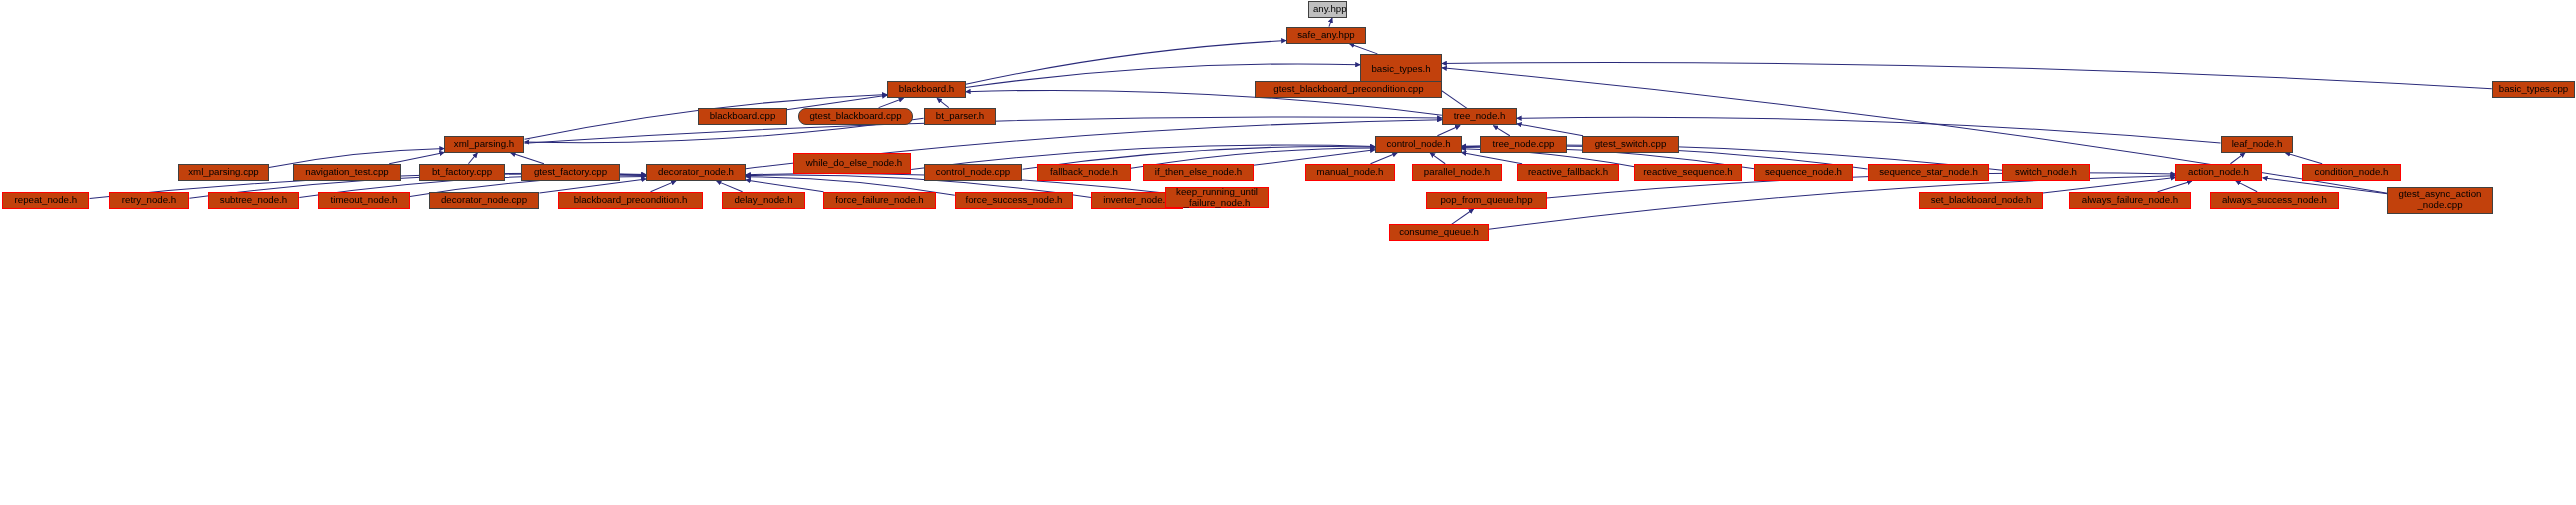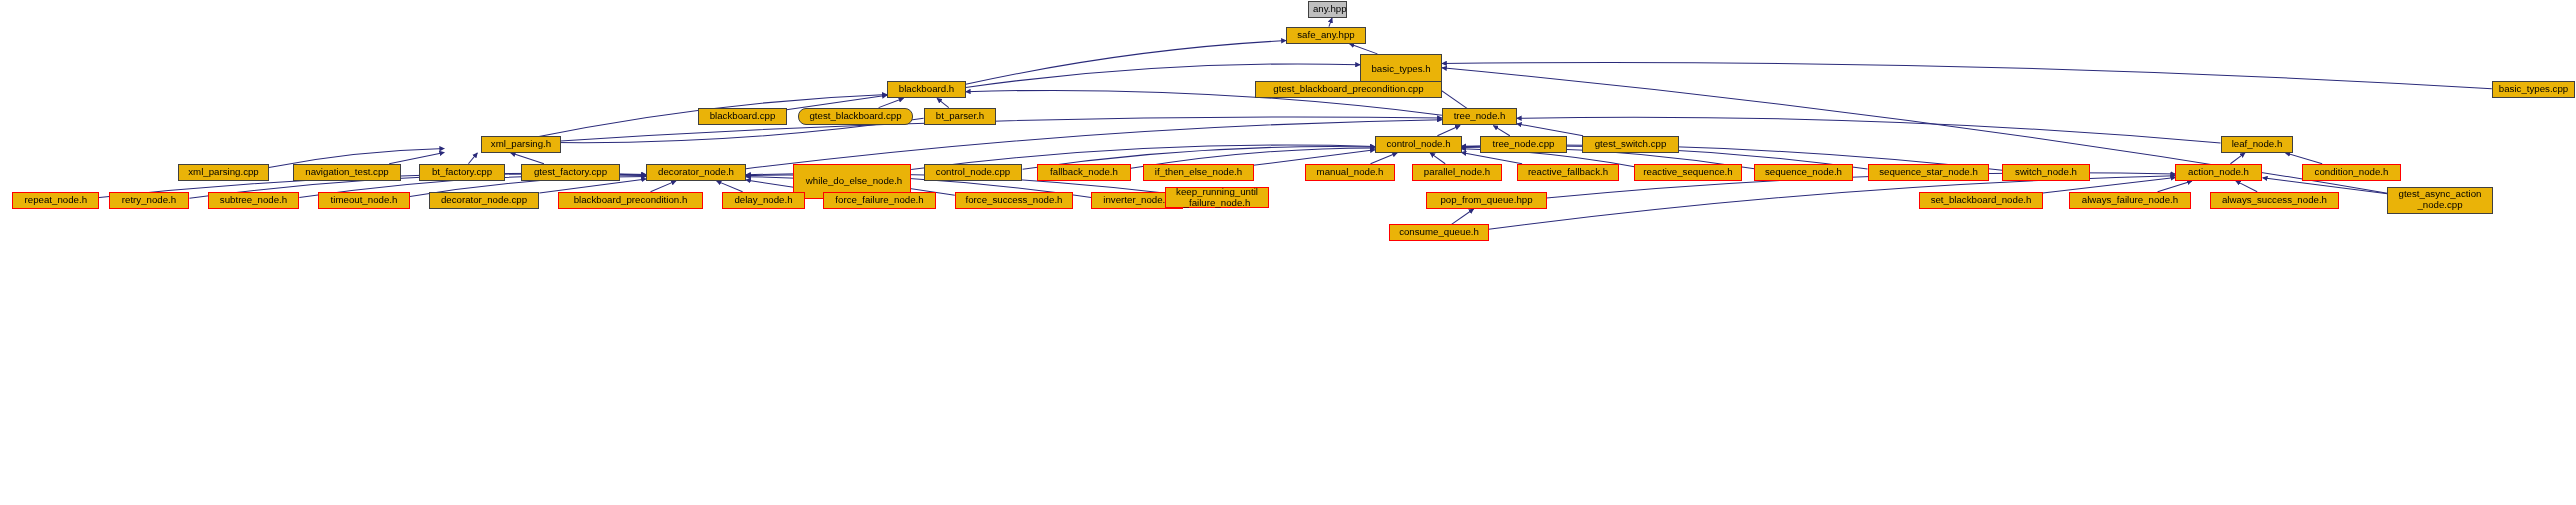--- a/index.html
+++ b/index.html
@@ -28,21 +28,21 @@
     position: absolute;
     box-sizing: border-box;
     display: flex;
     align-items: center;
     justify-content: center;
     text-align: center;
     white-space: pre;
     line-height: 1.12;
     font-size: 9.7px;
     color: #000000;
-    background: #eab308;
+    background: #c2410c;
     border: 0.8px solid #404040;
     padding: 0 3.9px;
     z-index: 5;
   }
   .node.red {
     border-color: #ff0000;
   }
   .node.root {
     background: #bfbfbf;
     border-color: #404040;
@@ -121,44 +121,44 @@
 <div class="node root" style="left: 1308px; top: 0.8px; width: 39px; height: 17px;"><span class="lbl">any.hpp</span></div>
     <div class="node" style="left: 1286px; top: 26.5px; width: 80px; height: 17px;"><span class="lbl">safe_any.hpp</span></div>
     <div class="node" style="left: 1360px; top: 54px; width: 82px; height: 30px; justify-content: flex-end;"><span class="lbl">basic_types.h</span></div>
     <div class="node" style="left: 887px; top: 81px; width: 79px; height: 17px;"><span class="lbl">blackboard.h</span></div>
     <div class="node" style="left: 2492px; top: 81px; width: 83px; height: 17px;"><span class="lbl">basic_types.cpp</span></div>
     <div class="node" style="left: 1255px; top: 81px; width: 187px; height: 17px;"><span class="lbl">gtest_blackboard_precondition.cpp</span></div>
     <div class="node" style="left: 698px; top: 108px; width: 89px; height: 17px;"><span class="lbl">blackboard.cpp</span></div>
     <div class="node" style="left: 798px; top: 108px; width: 115px; height: 17px; border-radius: 8px;"><span class="lbl">gtest_blackboard.cpp</span></div>
     <div class="node" style="left: 924px; top: 108px; width: 72px; height: 17px;"><span class="lbl">bt_parser.h</span></div>
     <div class="node" style="left: 1442px; top: 108px; width: 75px; height: 17px;"><span class="lbl">tree_node.h</span></div>
-    <div class="node" style="left: 444px; top: 136px; width: 80px; height: 17px; margin-left: 37px;"><span class="lbl">xml_parsing.h</span></div>
+    <div class="node" style="left: 444px; top: 136px; width: 80px; height: 17px;"><span class="lbl">xml_parsing.h</span></div>
     <div class="node" style="left: 1375px; top: 136px; width: 87px; height: 17px;"><span class="lbl">control_node.h</span></div>
     <div class="node" style="left: 1480px; top: 136px; width: 87px; height: 17px;"><span class="lbl">tree_node.cpp</span></div>
     <div class="node" style="left: 1582px; top: 136px; width: 97px; height: 17px;"><span class="lbl">gtest_switch.cpp</span></div>
     <div class="node" style="left: 2221px; top: 136px; width: 72px; height: 17px;"><span class="lbl">leaf_node.h</span></div>
     <div class="node" style="left: 178px; top: 164px; width: 91px; height: 17px;"><span class="lbl">xml_parsing.cpp</span></div>
     <div class="node" style="left: 293px; top: 164px; width: 108px; height: 17px;"><span class="lbl">navigation_test.cpp</span></div>
     <div class="node" style="left: 419px; top: 164px; width: 86px; height: 17px;"><span class="lbl">bt_factory.cpp</span></div>
     <div class="node" style="left: 521px; top: 164px; width: 99px; height: 17px;"><span class="lbl">gtest_factory.cpp</span></div>
     <div class="node" style="left: 646px; top: 164px; width: 100px; height: 17px;"><span class="lbl">decorator_node.h</span></div>
-    <div class="node red" style="left: 793px; top: 164px; width: 118px; height: 35px; padding-left: 8px;"><span class="lbl">while_do_else_node.h</span></div>
+    <div class="node red" style="left: 793px; top: 153px; width: 118px; height: 21px; padding-left: 8px;"><span class="lbl">while_do_else_node.h</span></div>
     <div class="node" style="left: 924px; top: 164px; width: 98px; height: 17px;"><span class="lbl">control_node.cpp</span></div>
     <div class="node red" style="left: 1037px; top: 164px; width: 94px; height: 17px;"><span class="lbl">fallback_node.h</span></div>
     <div class="node red" style="left: 1143px; top: 164px; width: 111px; height: 17px;"><span class="lbl">if_then_else_node.h</span></div>
     <div class="node red" style="left: 1305px; top: 164px; width: 90px; height: 17px;"><span class="lbl">manual_node.h</span></div>
     <div class="node red" style="left: 1412px; top: 164px; width: 90px; height: 17px;"><span class="lbl">parallel_node.h</span></div>
     <div class="node red" style="left: 1517px; top: 164px; width: 102px; height: 17px;"><span class="lbl">reactive_fallback.h</span></div>
     <div class="node red" style="left: 1634px; top: 164px; width: 108px; height: 17px;"><span class="lbl">reactive_sequence.h</span></div>
     <div class="node red" style="left: 1754px; top: 164px; width: 99px; height: 17px;"><span class="lbl">sequence_node.h</span></div>
     <div class="node red" style="left: 1868px; top: 164px; width: 121px; height: 17px;"><span class="lbl">sequence_star_node.h</span></div>
     <div class="node red" style="left: 2002px; top: 164px; width: 88px; height: 17px;"><span class="lbl">switch_node.h</span></div>
     <div class="node red" style="left: 2175px; top: 164px; width: 87px; height: 17px;"><span class="lbl">action_node.h</span></div>
     <div class="node red" style="left: 2302px; top: 164px; width: 99px; height: 17px;"><span class="lbl">condition_node.h</span></div>
-    <div class="node red" style="left: 2.3px; top: 192px; width: 87px; height: 17px; margin-left: 10px;"><span class="lbl">repeat_node.h</span></div>
+    <div class="node red" style="left: 2.3px; top: 192px; width: 87px; height: 17px;"><span class="lbl">repeat_node.h</span></div>
     <div class="node red" style="left: 109px; top: 192px; width: 80px; height: 17px;"><span class="lbl">retry_node.h</span></div>
     <div class="node red" style="left: 208px; top: 192px; width: 91px; height: 17px;"><span class="lbl">subtree_node.h</span></div>
     <div class="node red" style="left: 318px; top: 192px; width: 92px; height: 17px;"><span class="lbl">timeout_node.h</span></div>
     <div class="node" style="left: 429px; top: 192px; width: 110px; height: 17px;"><span class="lbl">decorator_node.cpp</span></div>
     <div class="node red" style="left: 558px; top: 192px; width: 145px; height: 17px;"><span class="lbl">blackboard_precondition.h</span></div>
     <div class="node red" style="left: 722px; top: 192px; width: 83px; height: 17px;"><span class="lbl">delay_node.h</span></div>
     <div class="node red" style="left: 823px; top: 192px; width: 113px; height: 17px;"><span class="lbl">force_failure_node.h</span></div>
     <div class="node red" style="left: 955px; top: 192px; width: 118px; height: 17px;"><span class="lbl">force_success_node.h</span></div>
     <div class="node red" style="left: 1091px; top: 192px; width: 92px; height: 17px; text-align: center;"><span class="lbl">inverter_node.h</span></div>
     <div class="node red" style="left: 1165px; top: 187px; width: 104px; height: 21px;"><span class="lbl">keep_running_until

